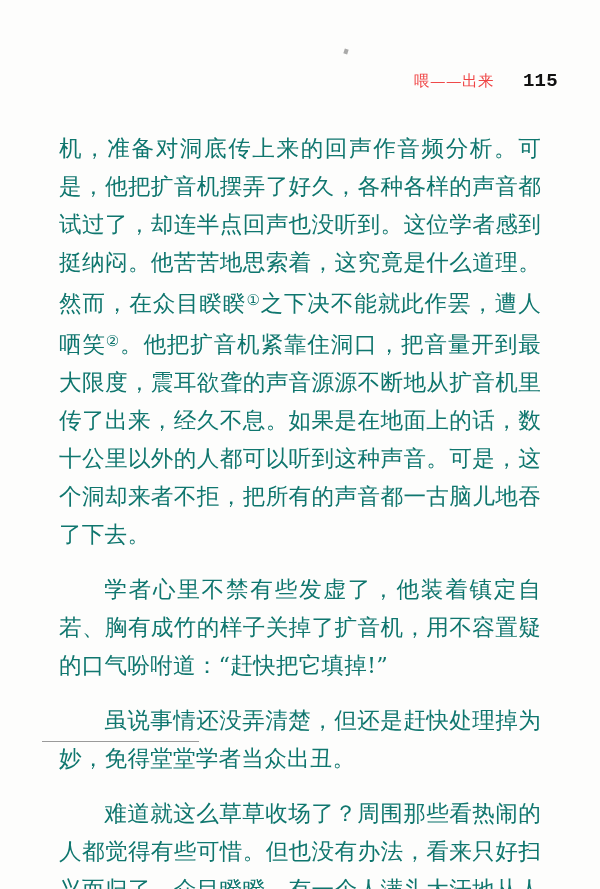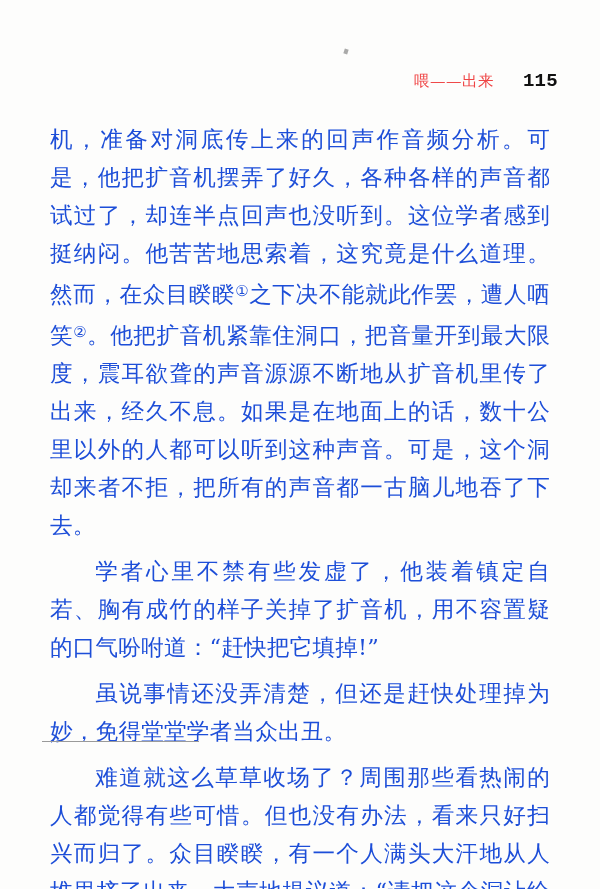--- a/index.html
+++ b/index.html
@@ -55,28 +55,28 @@
   }
 
   
   .body-text {
     position: absolute;
     left: 42px;
     top: 112px;
     width: 516px;
   }
   .para {
-    margin: 8px;
+    margin: 17px;
     font-size: 22.6px;
     line-height: 38px;
     text-align: justify;
     text-justify: inter-character;
     text-align-last: left;
     letter-spacing: .2px;
-    color: #1d4ed8;
+    color: #0f766e;
   }
   .para.indent {
     text-indent: 2em;
   }
   .fn-ref {
     font-size: 15px;
     vertical-align: 6px;
     letter-spacing: 0;
   }
 

